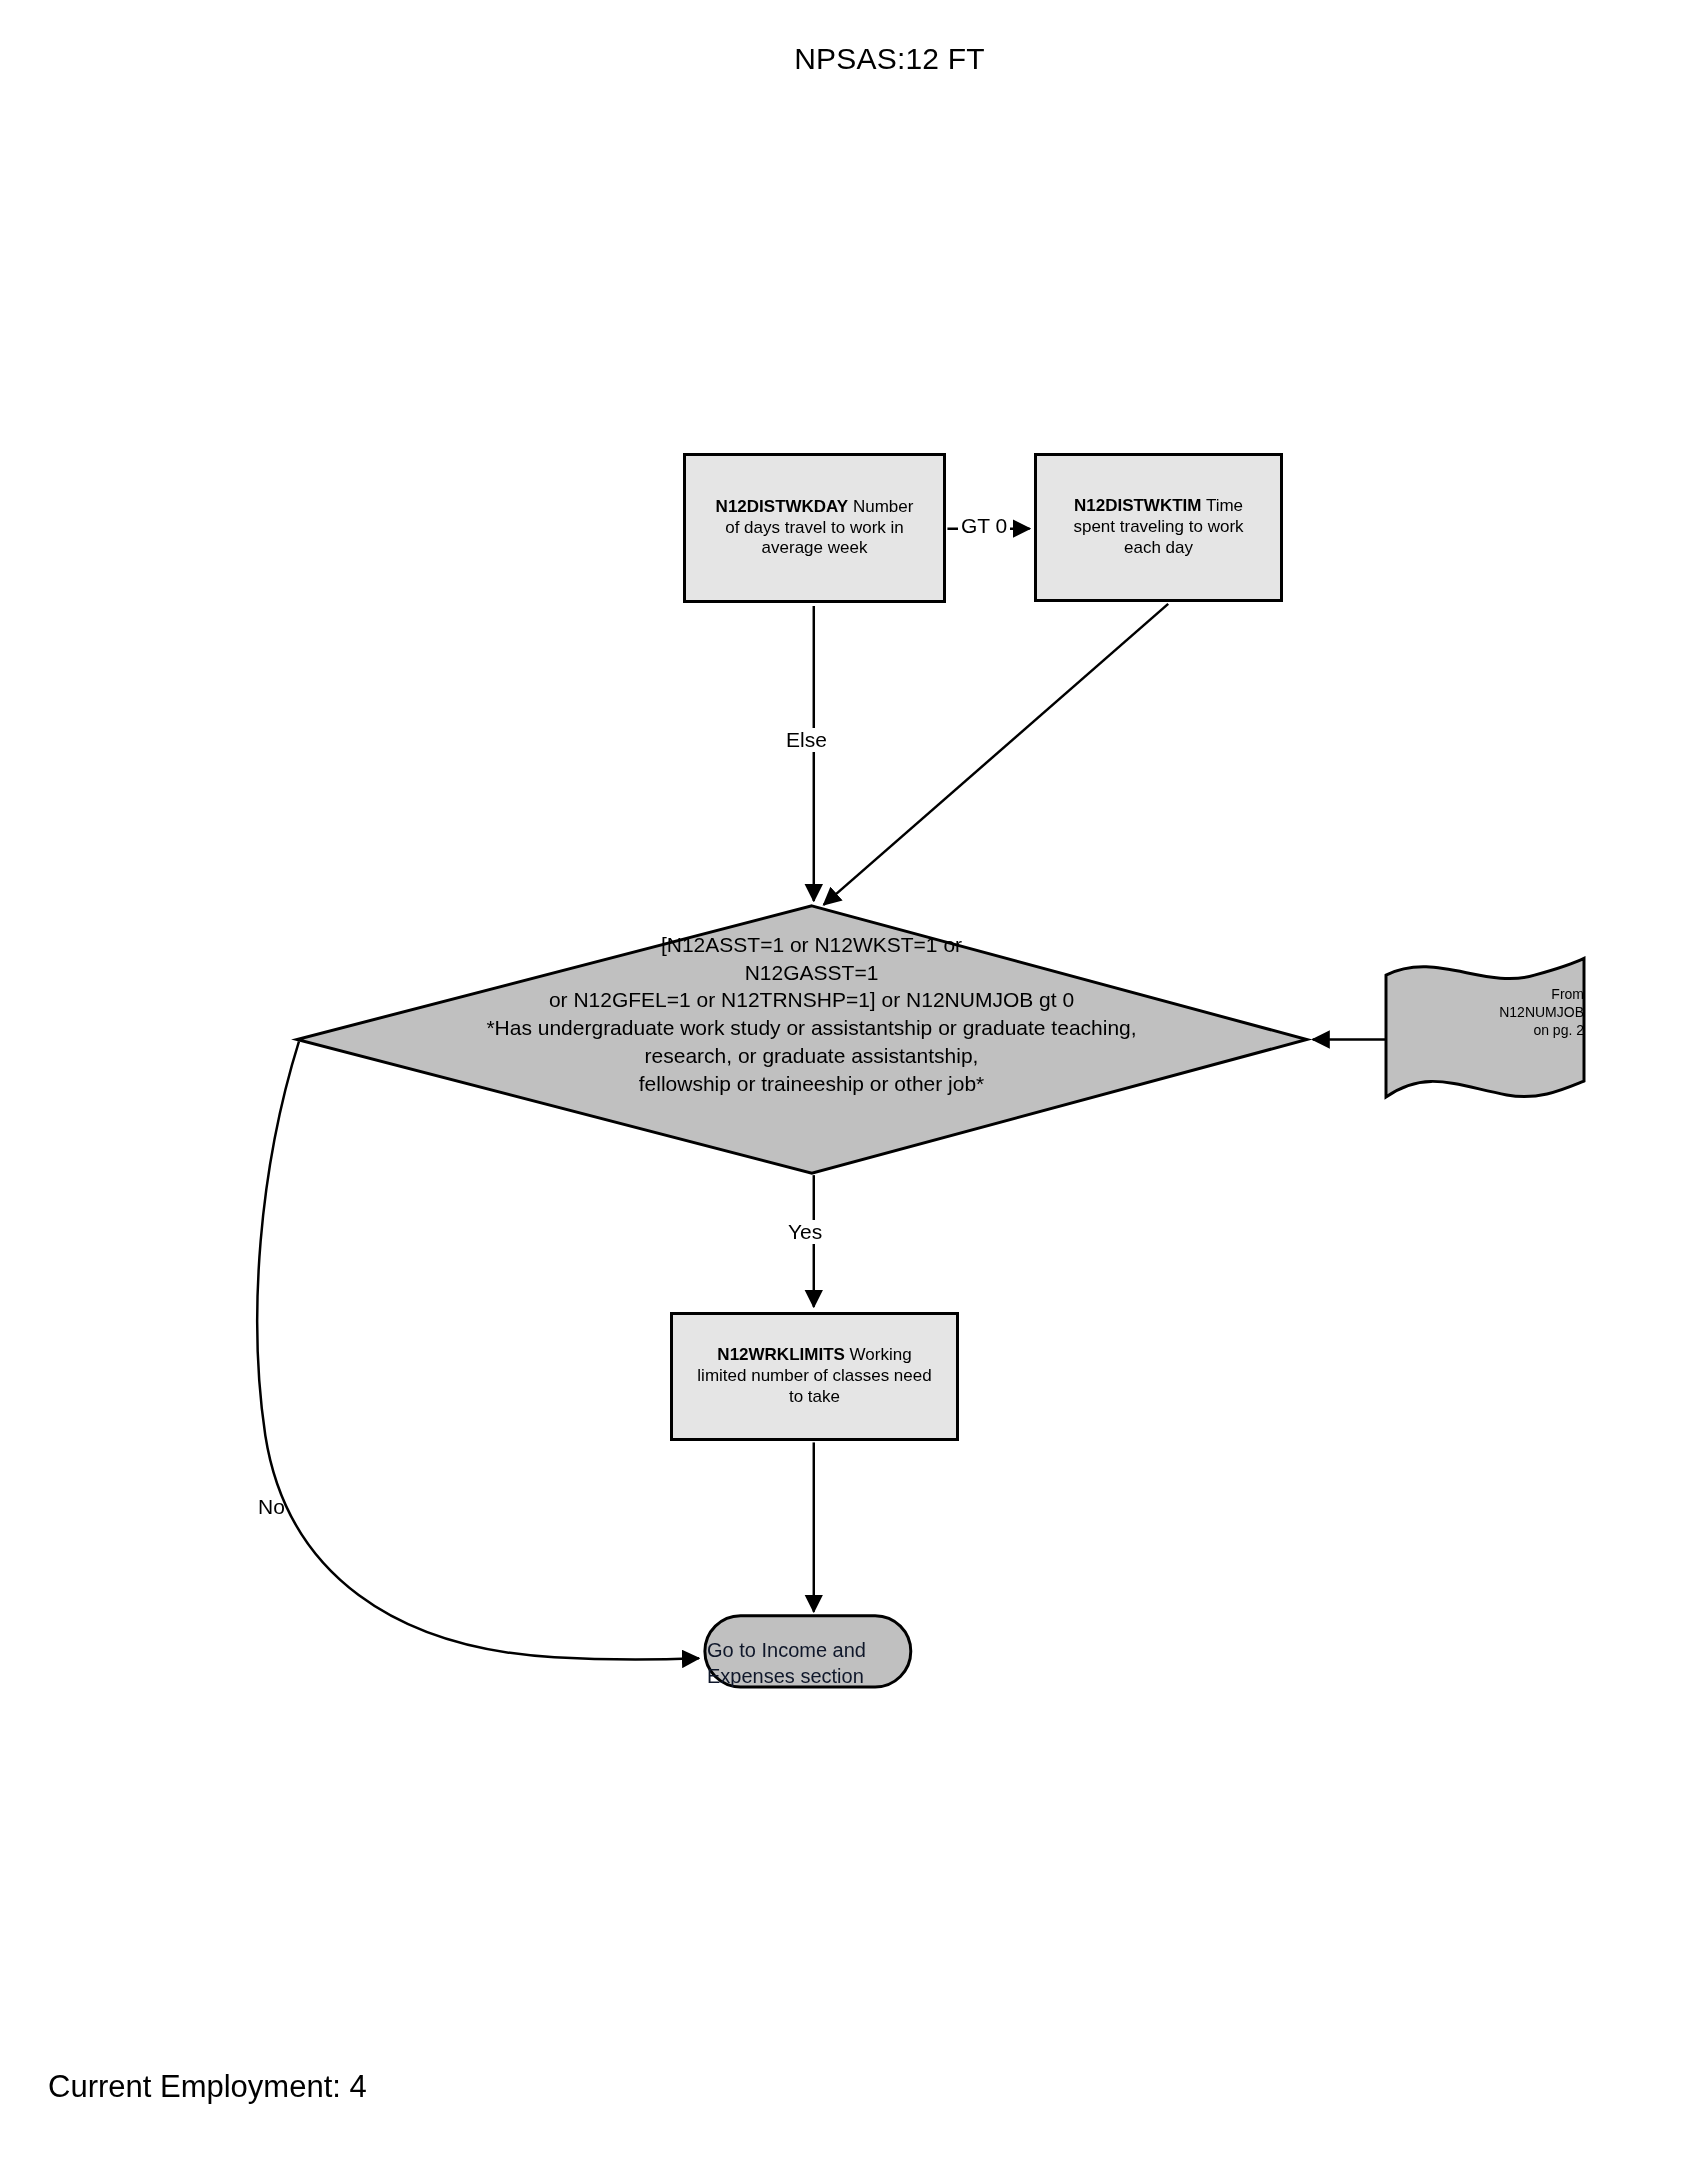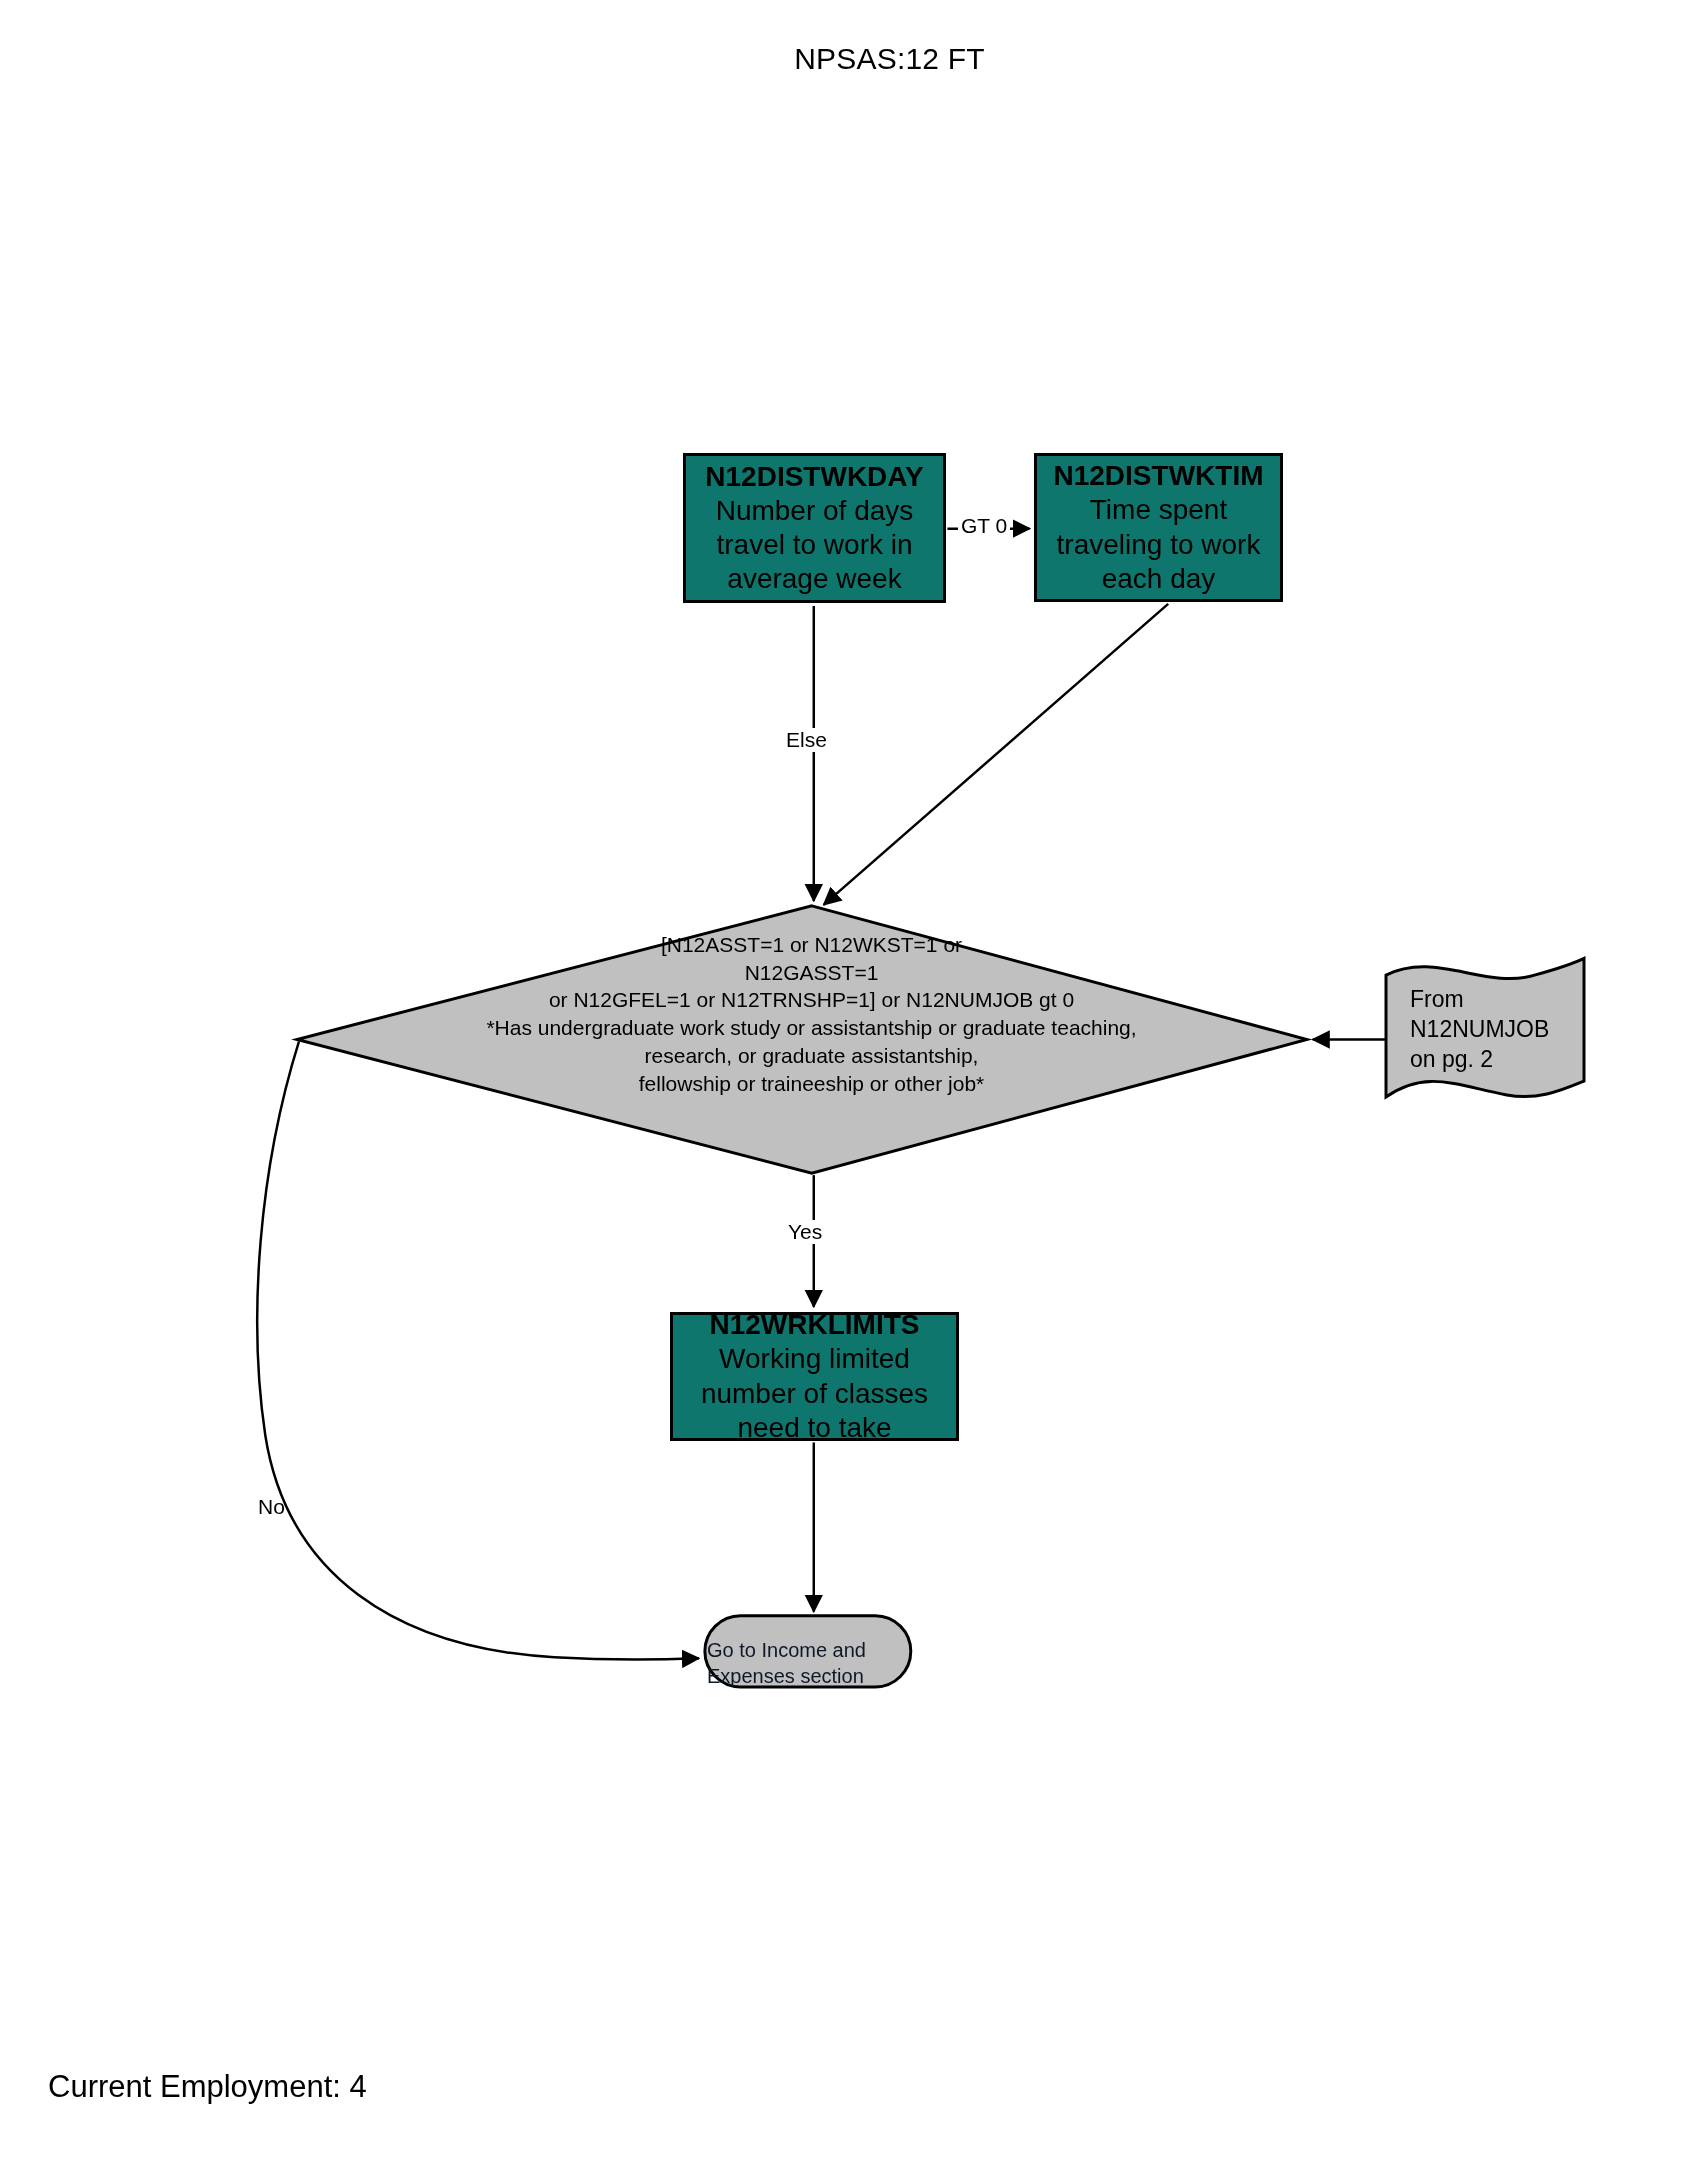--- a/index.html
+++ b/index.html
@@ -42,23 +42,23 @@
   .node {
     position: absolute;
     box-sizing: border-box;
     display: flex;
     align-items: center;
     justify-content: center;
     text-align: center;
     line-height: 1.22;
   }
   .qbox {
-    background: #0f766e;
+    background: #e5e5e5;
     border: 3px solid #000000;
-    font-size: 28px;
+    font-size: 17px;
     padding: 4px 24px;
   }
   .qbox b { font-weight: bold; }
   .node-distwkday { left: 683px;  top: 453px;  width: 263px; height: 150px; }
   .node-distwktim { left: 1034px; top: 453px;  width: 249px; height: 149px; }
   .node-wrklimits { left: 670px;  top: 1312px; width: 289px; height: 129px; }
 
   .diamond-text {
     position: absolute;
     left: 450px;
@@ -68,26 +68,25 @@
     font-size: 21px;
     line-height: 1.32;
     color: #000;
     pointer-events: none;
   }
   .flag-text {
     position: absolute;
     left: 1386px;
     top: 985px;
     width: 198px;
-    text-align: left;
-    font-size: 23px;
+    text-align: right;
+    font-size: 14px;
     line-height: 1.30;
     color: #000;
     pointer-events: none;
-    padding-left: 24px;
   }
   .term-text {
     position: absolute;
     left: 707px;
     top: 1638px;
     width: 202px;
     text-align: left;
     font-size: 20px;
     line-height: 1.28;
     color: #0f172a;

